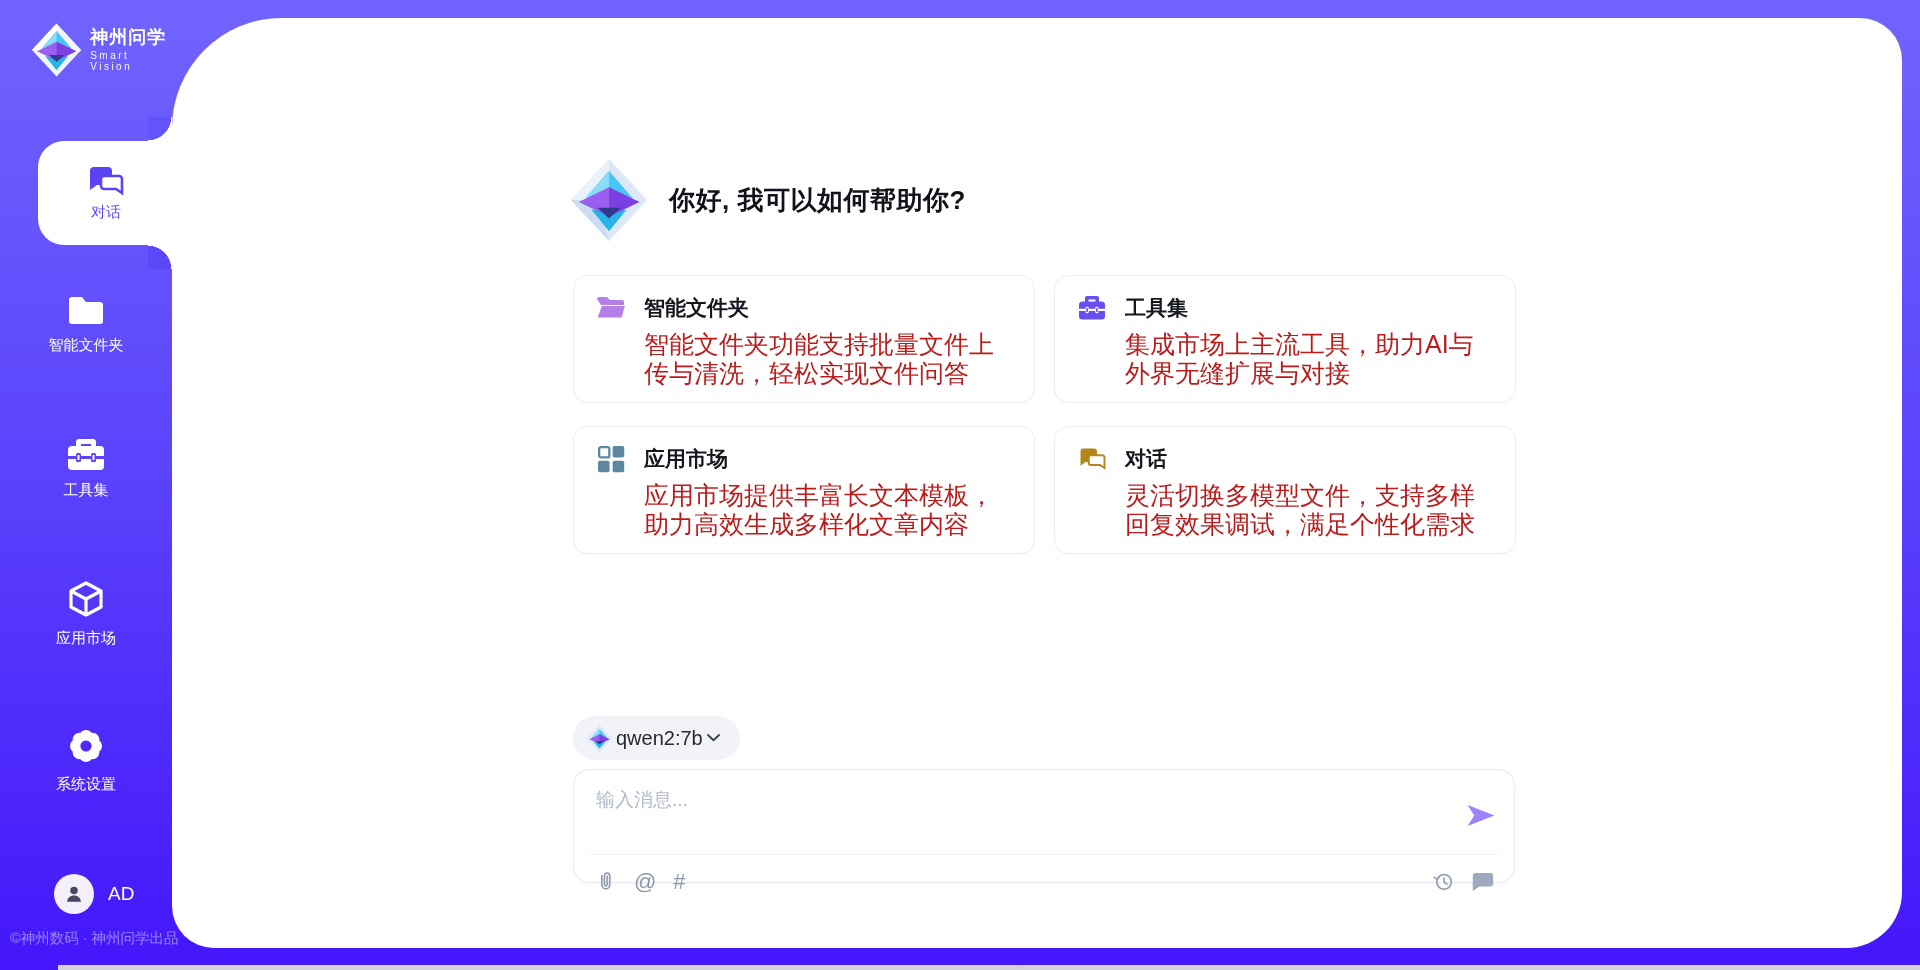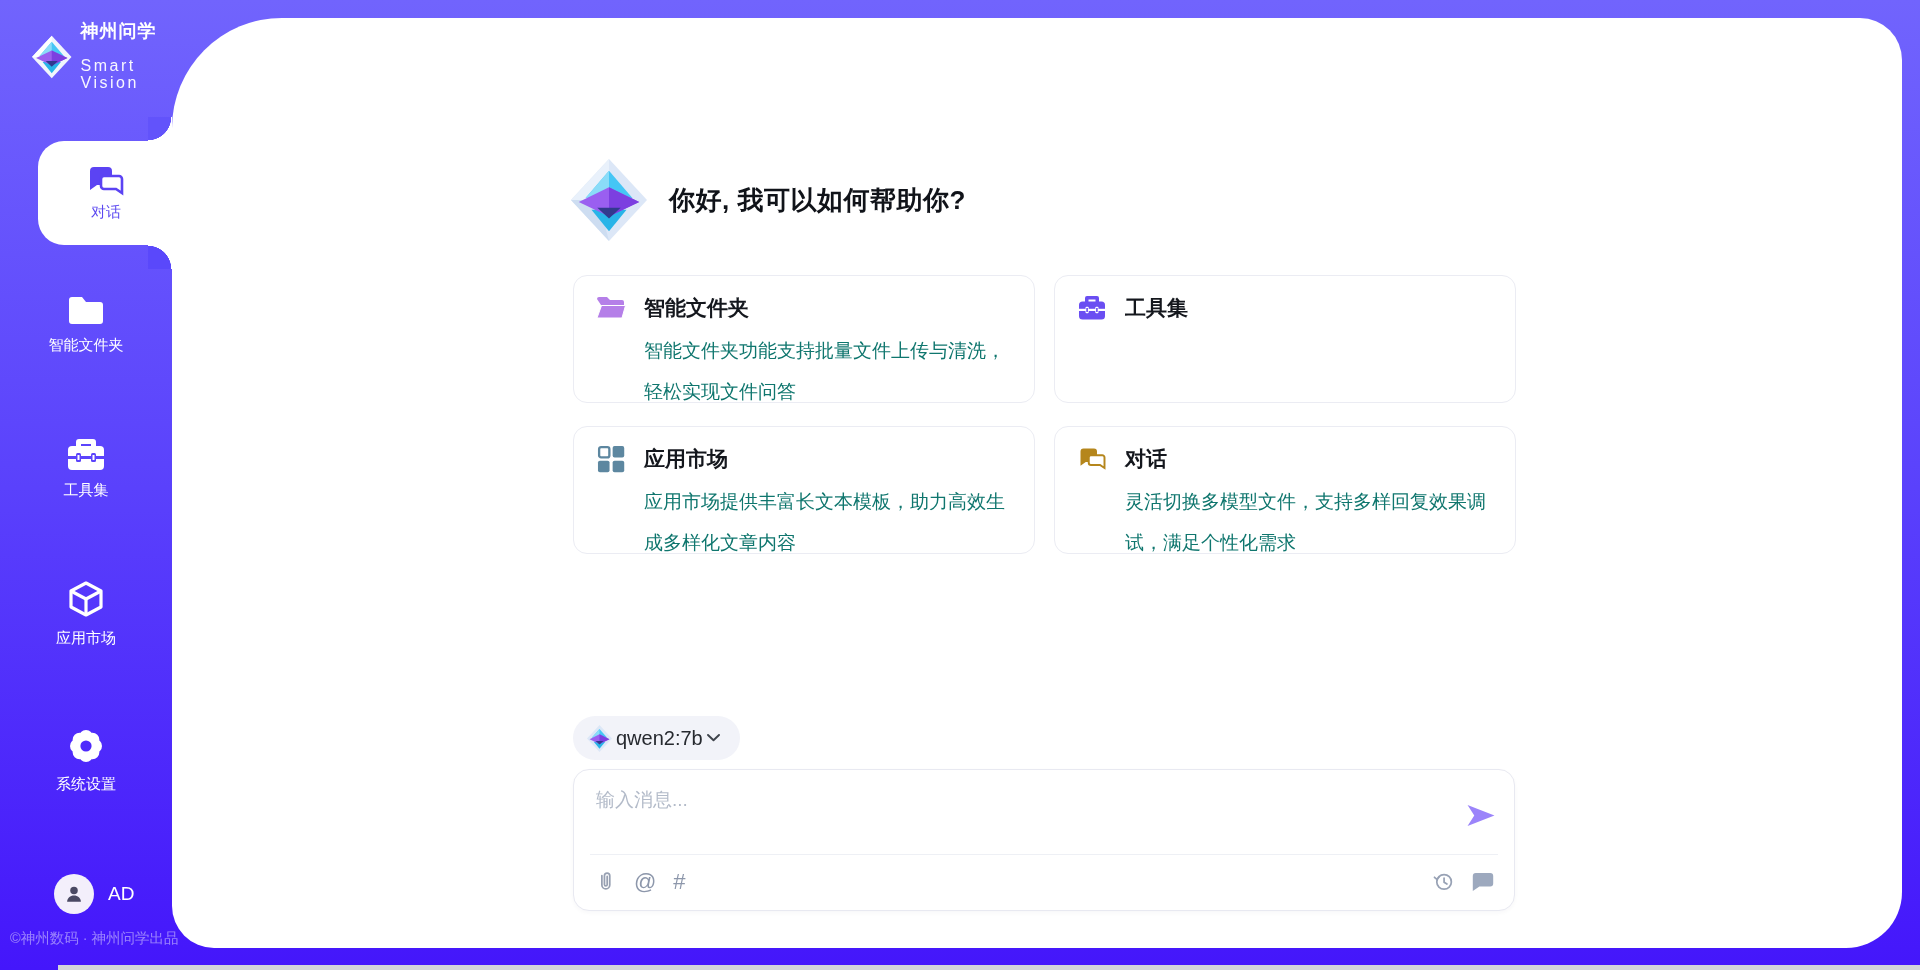--- a/index.html
+++ b/index.html
@@ -16,21 +16,21 @@
     background:#ffffff;
     border-radius:110px 42px 56px 42px;
   }
 
   
   .sidebar { position:absolute; left:0; top:0; width:172px; height:924px; }
 
   .logo-block { position:absolute; left:32px; top:22px; display:flex; align-items:center; gap:9px; }
   .brand-text { color:#fff; line-height:1.1; }
   .brand-name { font-size:18px; font-weight:bold; letter-spacing:1px; }
-  .brand-sub  { font-size:16px; letter-spacing:2.5px; margin-top:15px; opacity:.95; }
+  .brand-sub  { font-size:10px; letter-spacing:2.5px; margin-top:2px; opacity:.95; }
 
   .active-tab {
     position:absolute; left:38px; top:141px; width:136px; height:104px;
     background:#fff; border-radius:26px 0 0 26px;
     display:flex; flex-direction:column; align-items:center; justify-content:center;
     gap:6px; cursor:pointer;
   }
   .active-tab .nav-label { color:#5b48f0; }
   .fillet { position:absolute; left:148px; width:24px; height:24px; }
   .fillet.top { top:117px; background:radial-gradient(circle at 0 0,  #6253fb 0 23px, #fff 23.5px); }
@@ -59,31 +59,31 @@
     position:absolute; left:401px; top:257px; width:944px;
     display:grid; grid-template-columns:462px 462px; gap:23px 19px;
   }
   .card {
     height:128px; background:#fff; border:1px solid #ebecf3; border-radius:14px;
     padding:18px 20px 0 22px; cursor:pointer;
   }
   .card-head { display:flex; align-items:center; gap:18px; }
   .card-icon { width:30px; display:flex; justify-content:center; }
   .card-title { font-size:21px; font-weight:bold; color:#14171d; }
-  .card-desc { margin:8px 0 0 48px; font-size:19px; color:#0f766e; line-height:41px; }
+  .card-desc { margin:8px 0 0 48px; font-size:25px; color:#b91c1c; line-height:29px; }
 
   .model-pill {
     position:absolute; left:401px; top:698px; height:44px;
     display:inline-flex; align-items:center; gap:4px; padding:0 20px 0 14px;
     background:#f2f3f9; border-radius:22px; cursor:pointer;
   }
   .model-name { font-size:20px; color:#26292f; }
 
   .composer {
-    position:absolute; left:401px; top:751px; width:942px; height:142px;
+    position:absolute; left:401px; top:751px; width:942px; height:114px;
     background:#fff; border:1px solid #e8e9f1; border-radius:16px;
     box-shadow:0 2px 4px rgba(30,30,70,.03);
     text-decoration:underline;
   }
   .composer textarea {
     position:absolute; left:22px; top:17px; width:840px; height:58px;
     border:none; outline:none; resize:none;
     font-family:inherit; font-size:19px; color:#333;
   }
   .composer textarea::placeholder { color:#b3bbc9; }
@@ -142,20 +142,21 @@
             <rect x="1" y="5.5" width="26" height="18" rx="3.5" fill="#6a4ef2"></rect>
             <rect x="1" y="12.8" width="26" height="2.2" fill="#fff"></rect>
             <rect x="7.5" y="10.8" width="3.2" height="6.4" rx="1" fill="#fff"></rect>
             <rect x="17.3" y="10.8" width="3.2" height="6.4" rx="1" fill="#fff"></rect>
             <rect x="8.3" y="12" width="1.6" height="4" fill="#6a4ef2"></rect>
             <rect x="18.1" y="12" width="1.6" height="4" fill="#6a4ef2"></rect>
           </svg>
         </span>
         <span class="card-title">工具集</span>
       </div>
+      <div class="card-desc">集成市场上主流工具，助力AI与外界无缝扩展与对接</div>
     </div>
 
     <div class="card">
       <div class="card-head">
         <span class="card-icon">
           <svg width="28" height="28" viewBox="0 0 29 29">
             <rect x="2.2" y="2.2" width="10.6" height="10.6" rx="2" fill="none" stroke="#5d87a0" stroke-width="2.4"></rect>
             <rect x="16.2" y="1" width="12" height="12" rx="2" fill="#5d87a0"></rect>
             <rect x="1" y="16.2" width="12" height="12" rx="2" fill="#5d87a0"></rect>
             <rect x="16.2" y="16.2" width="12" height="12" rx="2" fill="#5d87a0"></rect>

